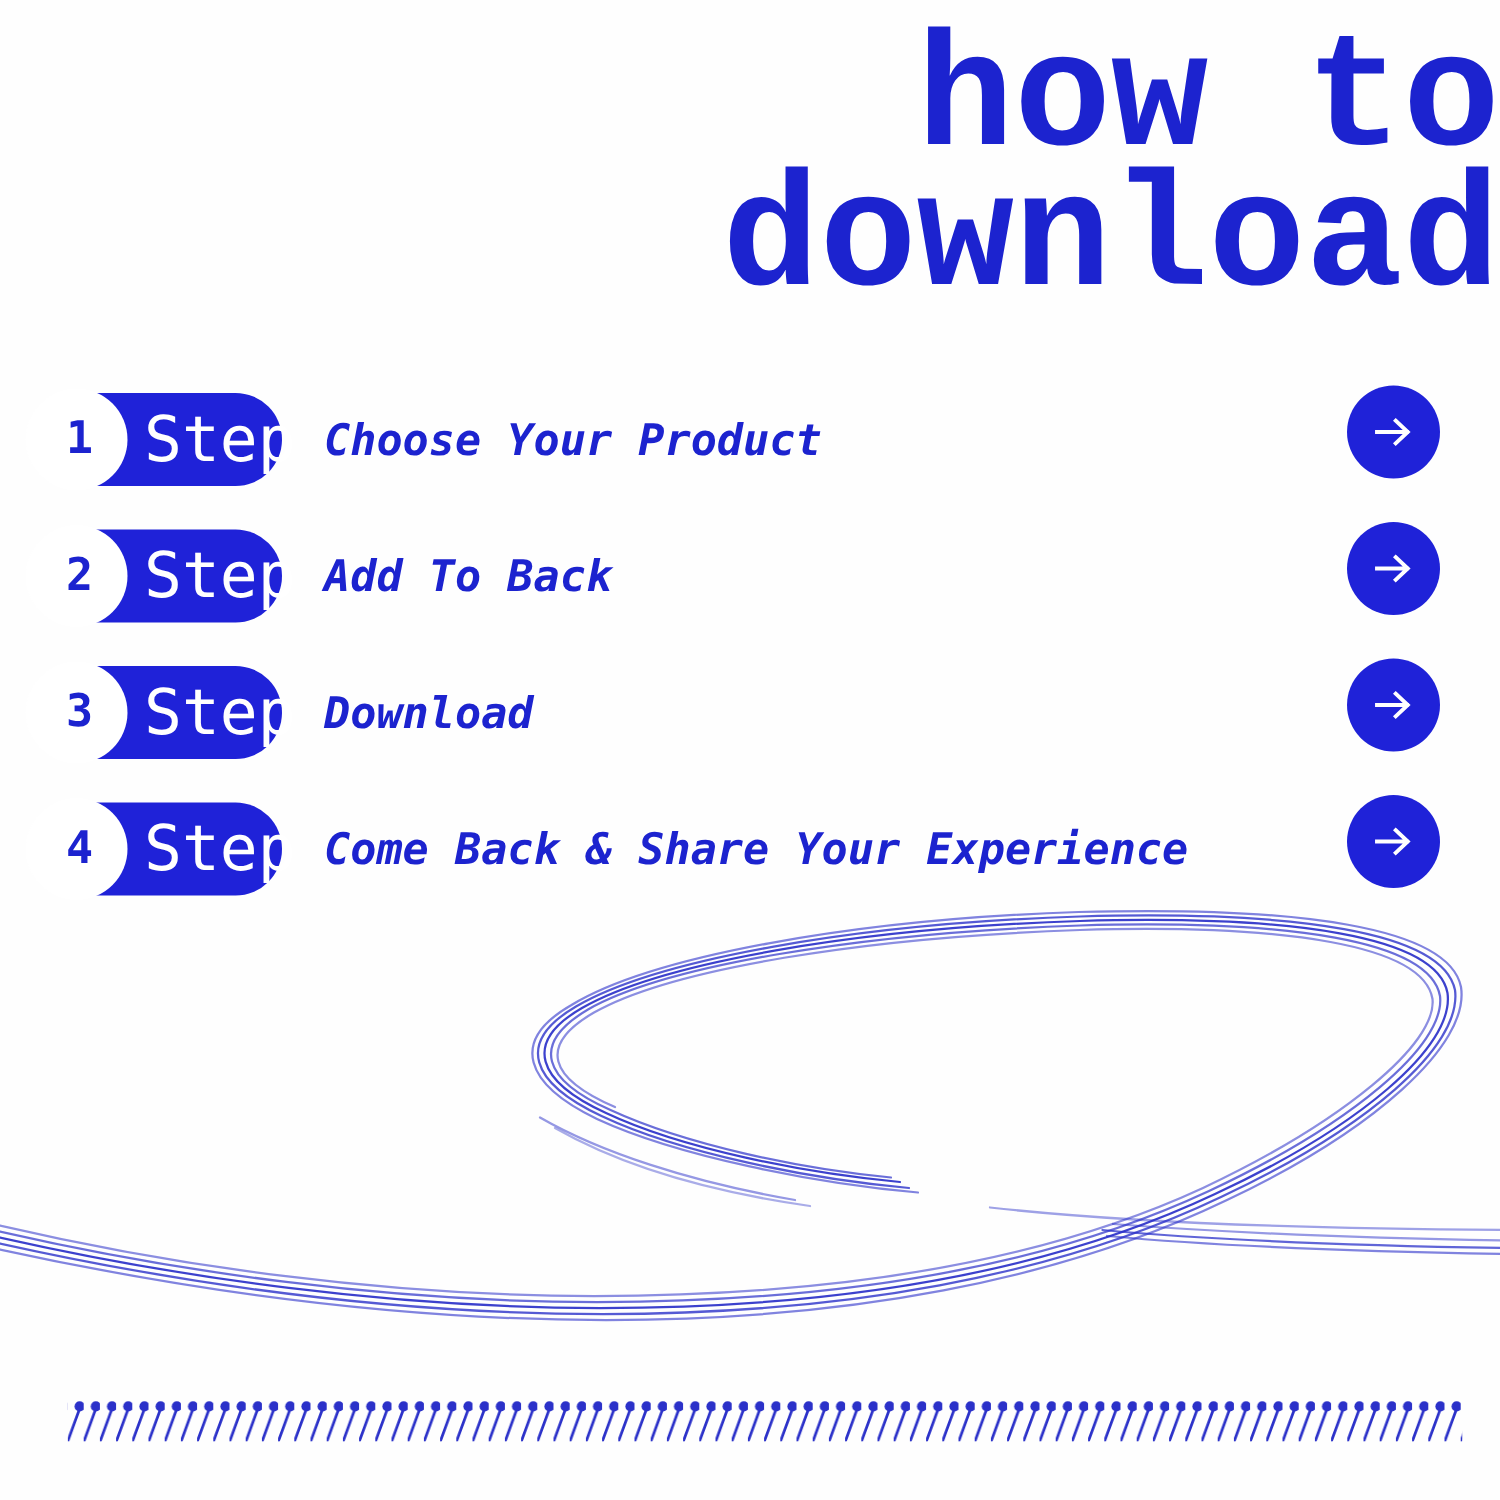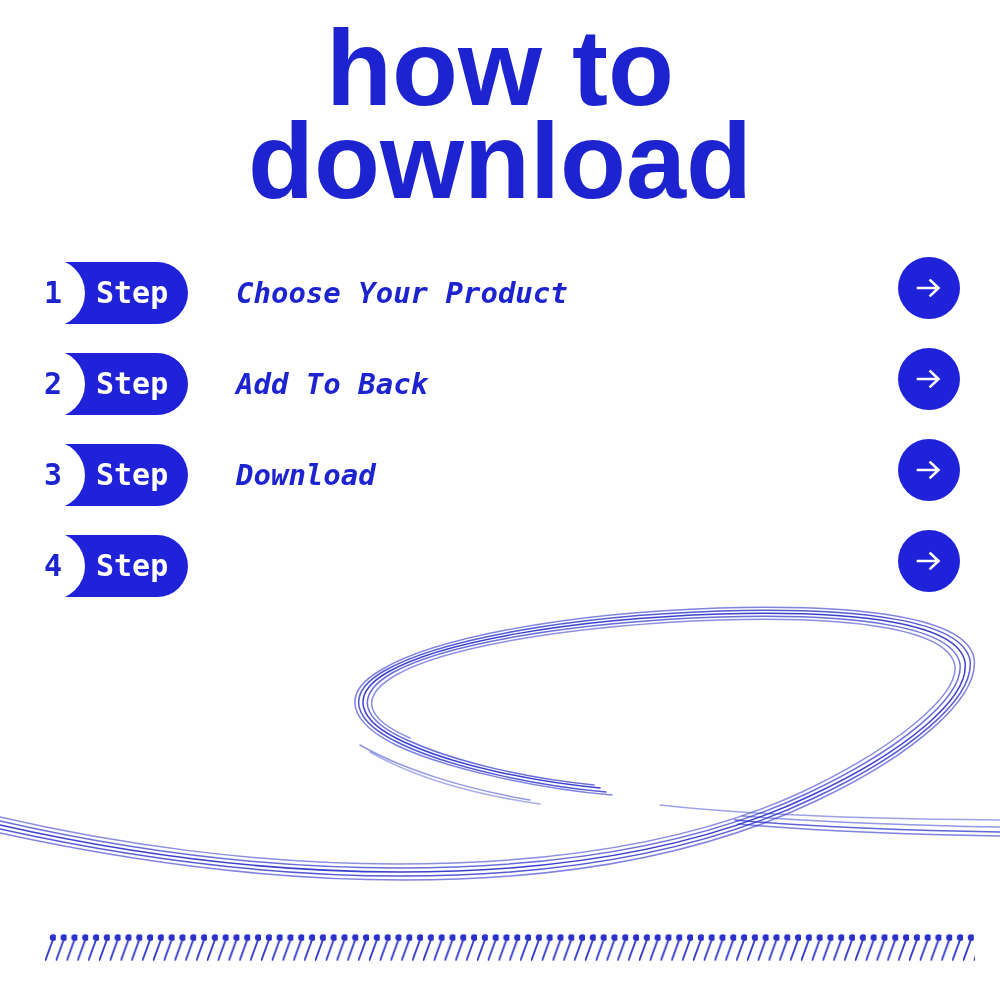--- a/index.html
+++ b/index.html
@@ -24,24 +24,24 @@
     background: #fefefe;
     overflow: hidden;
   }
 
   
   .title-block {
     position: absolute;
     left: 0;
     top: 22px;
     width: 1000px;
-    text-align: center;
+    text-align: right;
     line-height: 0.86;
     color: #1c23cf;
-    font-family: Liberation Sans, sans-serif;
+    font-family: Liberation Mono, monospace;
     font-weight: bold;
     font-size: 108px;
     letter-spacing: 0px;
     user-select: none;
   }
   .title-line {
     display: block;
     white-space: pre;
   }
 
@@ -94,41 +94,40 @@
     user-select: none;
   }
   .step-label {
     position: absolute;
     left: 96px;
     top: 12px;
     height: 80px;
     line-height: 62px;
     color: #ffffff;
     font-family: "DejaVu Sans Mono", monospace;
-    font-weight: bold;
-    font-size: 30px;
+    font-weight: normal;
+    font-size: 42px;
     z-index: 3;
     user-select: none;
     white-space: pre;
   }
   .step-text {
     position: absolute;
     left: 216px;
     top: 12px;
     height: 62px;
     line-height: 62px;
     color: #1c23cf;
     font-family: "DejaVu Sans Mono", monospace;
     font-weight: bold;
     font-style: italic;
     font-size: 29px;
     letter-spacing: 0px;
     white-space: pre;
     user-select: none;
-    margin-left: 20px;
   }
 
   
   .arrow-btn {
     position: absolute;
     left: 898px;
     top: 7px;
     width: 62px;
     height: 62px;
     background: #1f22d8;
@@ -220,20 +219,21 @@
         </span>
       </div>
     </div>
 
     <div class="step-row">
       <div class="pill">
         <div class="pill-notch"></div>
       </div>
       <div class="step-number">4</div>
       <div class="step-label">Step</div>
+      <div class="step-text">Come Back &amp; Share Your Experience</div>
       <div class="arrow-btn">
         <span>
           <svg width="32" height="32" viewBox="0 0 32 32" aria-hidden="true">
             <path d="M5 16 H25 M17.5 8.5 L25.5 16 L17.5 23.5" fill="none" stroke="#ffffff" stroke-width="2.6" stroke-linecap="square" stroke-linejoin="miter"></path>
           </svg>
         </span>
       </div>
     </div>
 
   </div>

